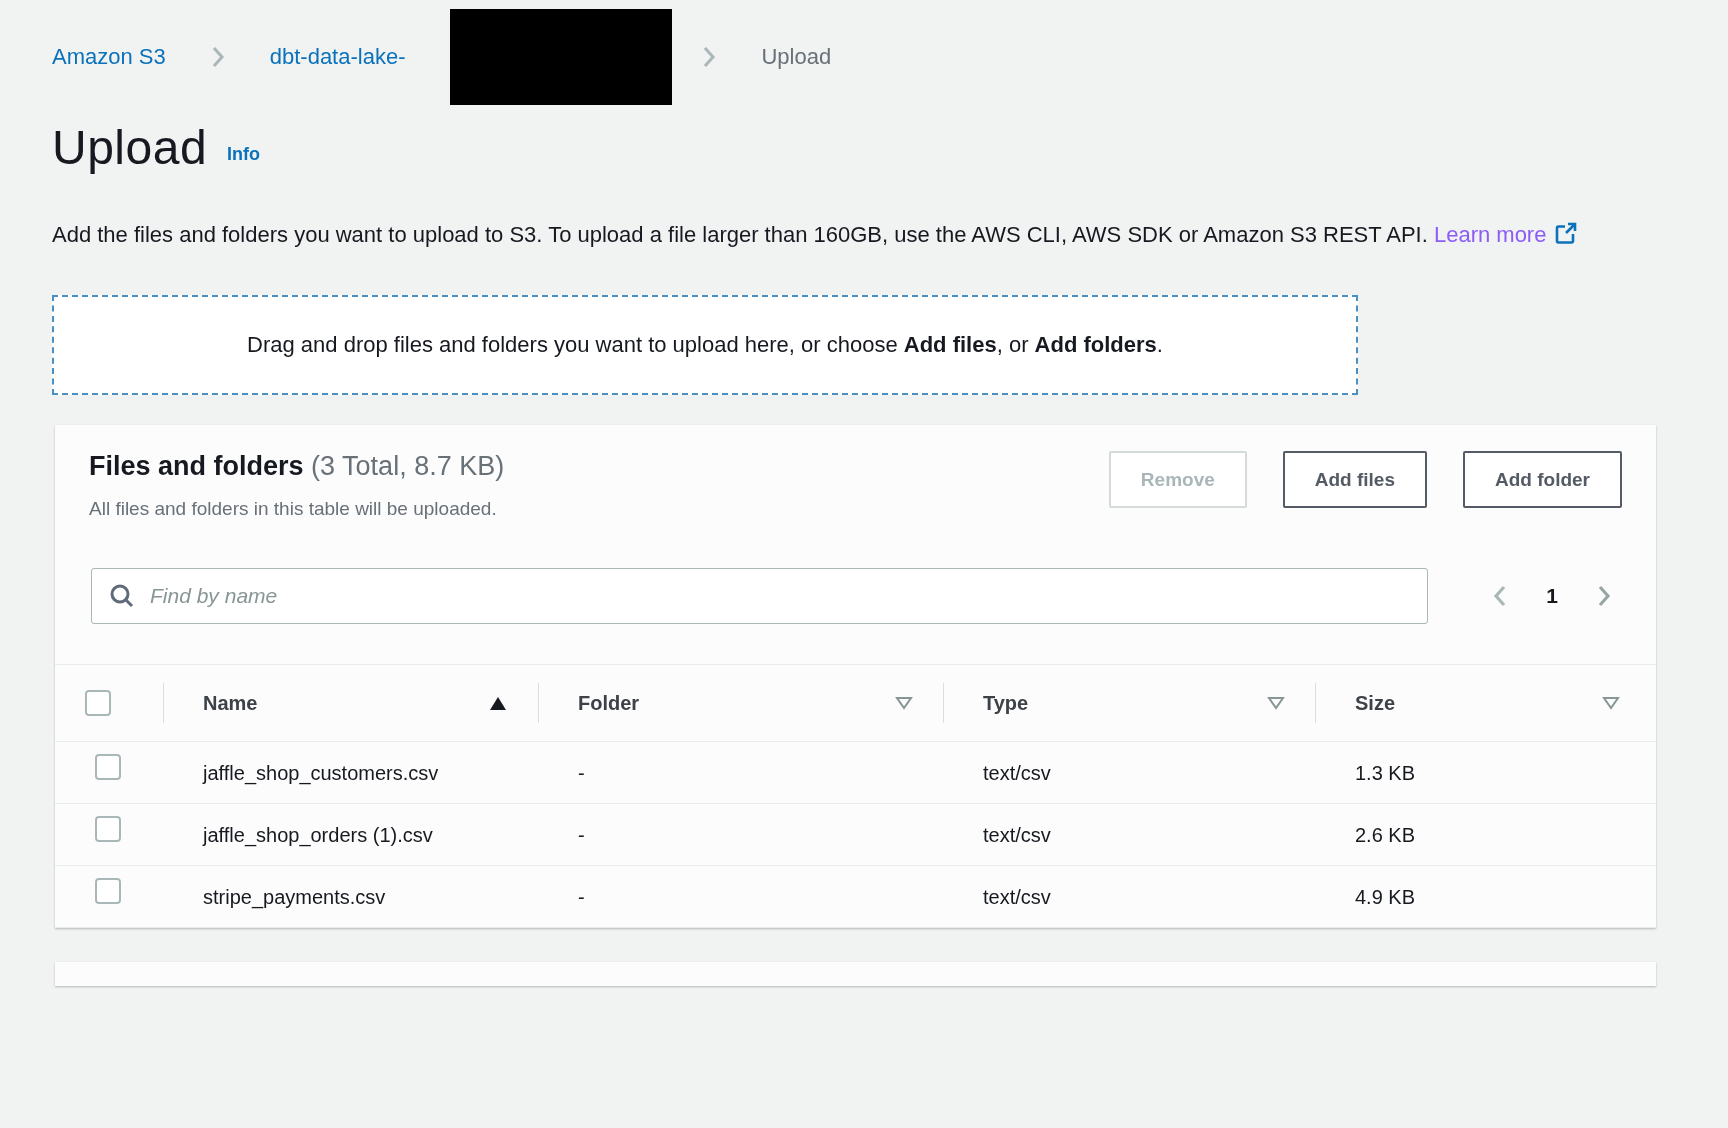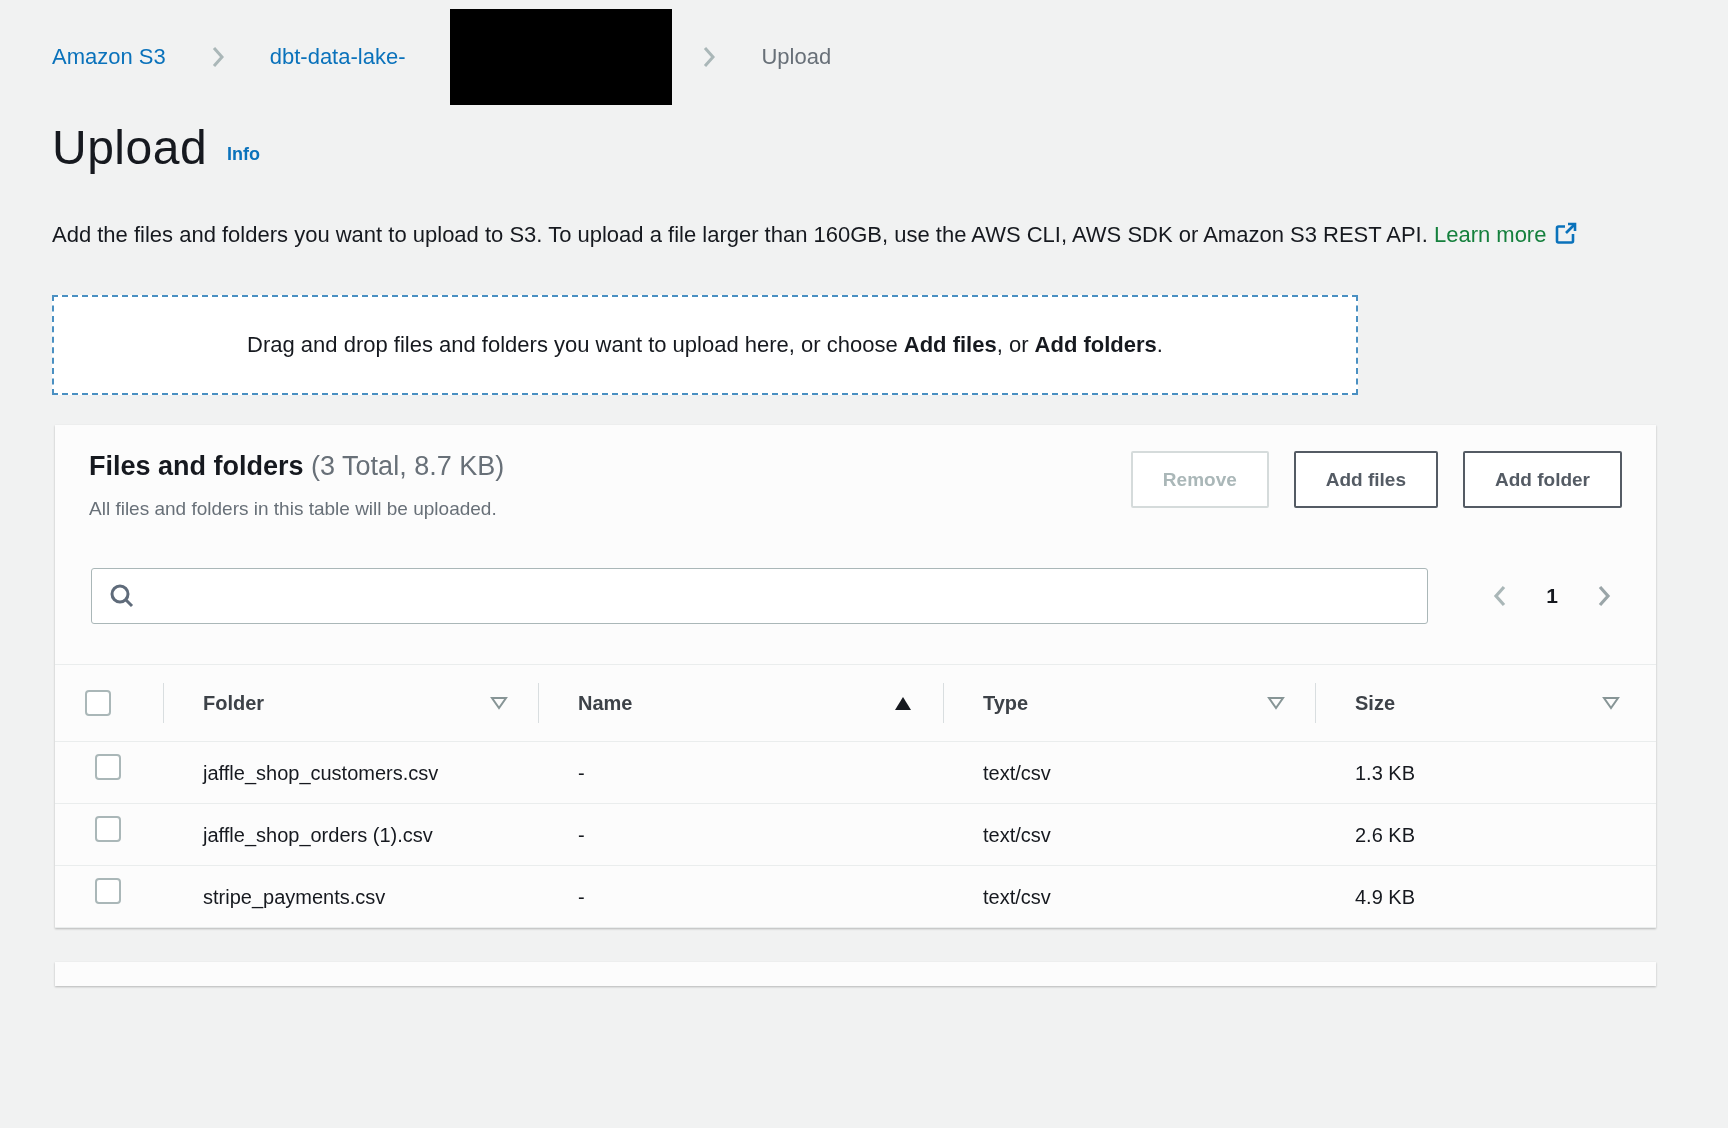--- a/index.html
+++ b/index.html
@@ -33,21 +33,21 @@
   .info-link {
     margin-left: 20px; font-size: 18px; font-weight: bold;
     color: #0a72bb; text-decoration: none; position: relative; top: -4px;
   }
 
   
   .intro {
     margin: 40px 0 0 52px; max-width: 1600px;
     font-size: 22px; line-height: 40px; color: #16191f;
   }
-  .learn-more { color: #15803d; text-decoration: none; }
+  .learn-more { color: #8b5cf6; text-decoration: none; }
   .ext-icon { display: inline-block; vertical-align: -3px; margin-left: 8px; }
 
   
   .dropzone {
     margin: 40px 16px 0 52px; width: 1306px; height: 100px;
     background: #ffffff; border: 2px dashed #4a90c2;
     display: flex; align-items: center; justify-content: center;
     font-size: 22px;
   }
   .dz-bold { font-weight: bold; }
@@ -61,21 +61,21 @@
   }
   .card-head {
     display: flex; justify-content: space-between; align-items: flex-start;
     padding: 0 34px;
   }
   .panel-title-line { font-size: 27px; }
   .panel-title { font-weight: bold; color: #16191f; }
   .panel-count { color: #687078; font-weight: 400; }
   .panel-subtitle { margin-top: 16px; font-size: 19px; color: #687078; }
 
-  .btn-row { display: flex; gap: 25px; }
+  .btn-row { display: flex; gap: 36px; }
   .btn {
     height: 57px; padding: 0 30px;
     background: #fff; border: 2px solid #545b64; border-radius: 2px;
     font-family: "Liberation Sans", sans-serif;
     font-size: 19px; font-weight: bold; color: #545b64;
     cursor: pointer;
   }
   .btn:disabled, .btn.disabled {
     border: 2px solid #d5dbdb; color: #aab7b8; cursor: default;
   }
@@ -201,20 +201,21 @@
   </div>
 
   <div class="search-row">
     <div class="search-box">
       <span>
         <svg width="28" height="28" viewBox="0 0 28 28">
             <circle cx="12" cy="12" r="8" fill="none" stroke="#5f6b7a" stroke-width="3"></circle>
             <path d="M18 18 L24 24" stroke="#5f6b7a" stroke-width="3"></path>
           </svg>
       </span>
+      <input type="text" placeholder="Find by name" style="">
     </div>
     <div class="pager">
       <button class="pager-btn">
         <span>
           <svg width="24" height="28" viewBox="0 0 24 28">
               <path d="M16 5 L8 14 L16 23" fill="none" stroke="#aab7b8" stroke-width="3.2"></path>
             </svg>
         </span>
       </button>
       <span class="page-num">1</span>
@@ -229,33 +230,33 @@
   </div>
 
   <div class="table">
 
     <div class="thead">
       <div class="th cb-cell" style="cursor:default;">
         <span class="cb"></span>
       </div>
       <div class="th">
         <span class="vdiv"></span>
+        <span>Name</span>
+        <span>
+          <svg width="20" height="15" viewBox="0 0 20 15">
+              <path d="M10 1 L18 14 L2 14 Z" fill="#16191f"></path>
+            </svg>
+        </span>
+      </div>
+      <div class="th">
+        <span class="vdiv"></span>
         <span>Folder</span>
         <span>
           <svg width="18" height="14" viewBox="0 0 18 14">
               <path d="M2 2 L16 2 L9 12 Z" fill="none" stroke="#879596" stroke-width="2"></path>
-            </svg>
-        </span>
-      </div>
-      <div class="th">
-        <span class="vdiv"></span>
-        <span>Name</span>
-        <span>
-          <svg width="20" height="15" viewBox="0 0 20 15">
-              <path d="M10 1 L18 14 L2 14 Z" fill="#16191f"></path>
             </svg>
         </span>
       </div>
       <div class="th">
         <span class="vdiv"></span>
         <span>Type</span>
         <span>
           <svg width="18" height="14" viewBox="0 0 18 14">
               <path d="M2 2 L16 2 L9 12 Z" fill="none" stroke="#879596" stroke-width="2"></path>
             </svg>

